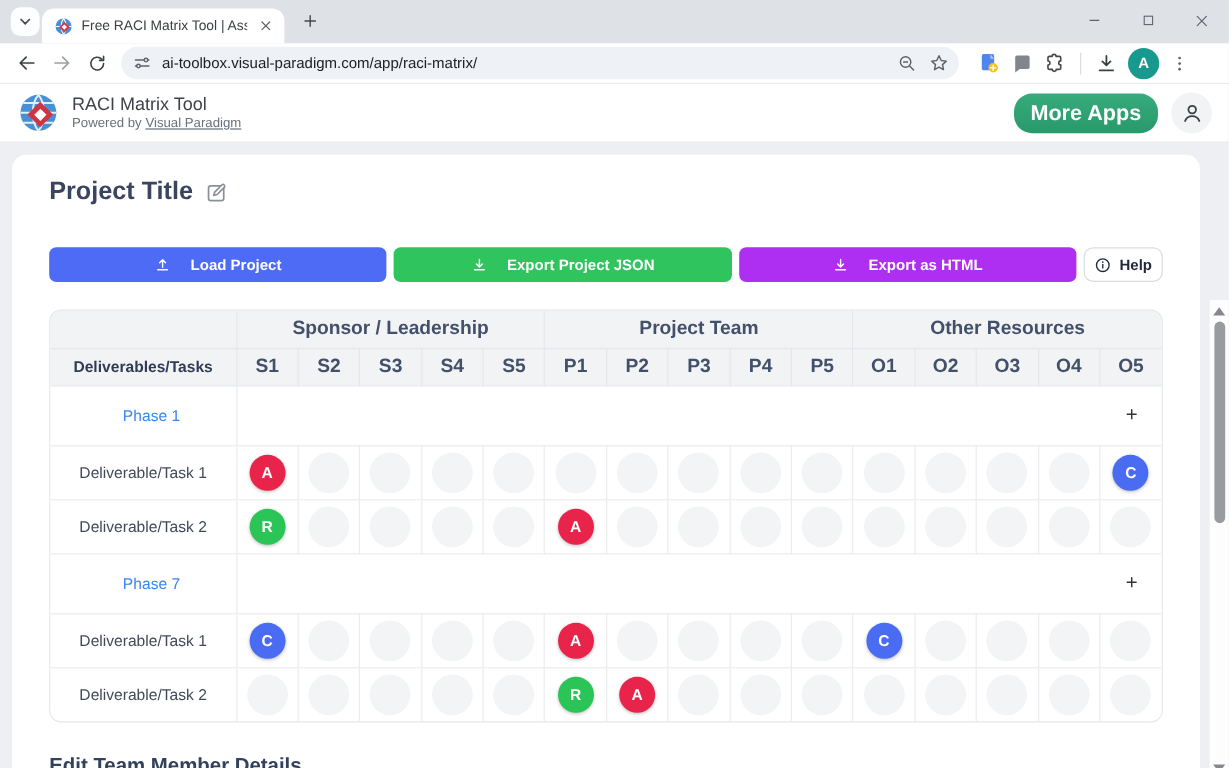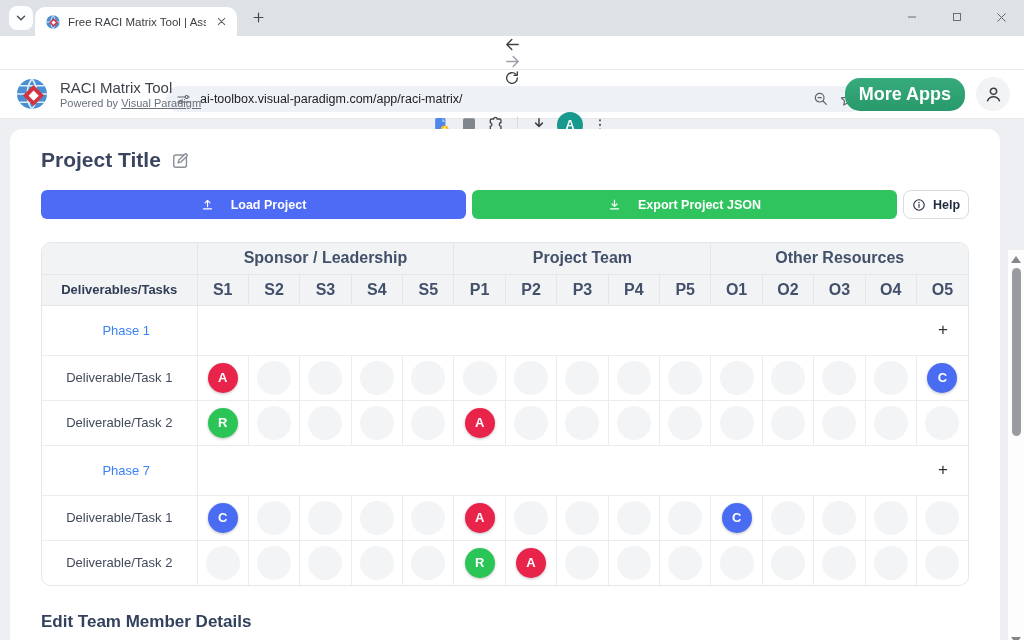--- a/index.html
+++ b/index.html
@@ -11,21 +11,21 @@
   .tab-search-btn { width:24px; height:24px; border-radius:8px; background:#fdfeff; margin:0 2px 6px 9px;
     display:flex; align-items:center; justify-content:center; }
   .tab { height:29px; width:202px; background:#fff; border-radius:10px 10px 0 0; display:flex; align-items:center;
     padding:0 8px 0 10px; gap:7px; }
   .tab-title { flex:1; font-size:11.5px; color:#3c4043; white-space:nowrap; overflow:hidden; }
   .tab-close { width:16px; height:16px; display:flex; align-items:center; justify-content:center; border-radius:50%; }
   .new-tab-btn { width:26px; height:26px; margin:0 0 6px 8px; display:flex; align-items:center; justify-content:center; border-radius:50%; }
   .win-controls { position:absolute; right:0; top:0; height:34px; display:flex; }
   .win-btn { width:45px; height:100%; display:flex; align-items:center; justify-content:center; }
 
-  .toolbar { height:34px; background:#fff; display:flex; align-items:center; padding:0 8px; border-bottom:1px solid #e8eaed;flex-direction:column; }
+  .toolbar { height:34px; background:#fff; display:flex; align-items:center; padding:0 8px; border-bottom:1px solid #e8eaed; }
   .nav-btn { width:29px; height:29px; display:flex; align-items:center; justify-content:center; border-radius:50%; }
   .addressbar { width:698px; height:27px; background:#eef1f5; border-radius:14px; display:flex; align-items:center;
     padding:0 4px 0 10px; margin-left:6px; }
   .url-text { font-size:12.5px; color:#202124; margin-left:9px; flex:1; white-space:nowrap; overflow:hidden; }
   .pill-icon { width:26px; height:26px; display:flex; align-items:center; justify-content:center; }
   .chrome-actions { display:flex; align-items:center; margin-left:16px; gap:9px; }
   .divider-v { width:1px; height:18px; background:#dadce0; margin:0 3px; }
   .avatar { width:26px; height:26px; border-radius:50%; background:#17998e; color:#fff; font-size:12.5px; font-weight:bold;
     display:flex; align-items:center; justify-content:center; }
 
@@ -40,21 +40,21 @@
     padding:6px 14px; border-radius:15px; border:none; }
   .profile-btn { width:34px; height:34px; border-radius:50%; background:#f1f3f4; display:flex; align-items:center; justify-content:center; }
 
   
   .page { height:519px; position:relative; }
   .card { margin:10px 24px 0 10px; background:#fff; border-radius:12px; padding:19px 31px 50px 31px; min-height:560px; }
   .page-title-row { display:flex; align-items:center; gap:10px; }
   .page-title { font-size:21px; font-weight:bold; color:#3a4660; }
   .edit-icon-btn { display:flex; align-items:center; }
 
-  .btn-row { display:flex; gap:6px; margin-top:18px; align-items:center; }
+  .btn-row { display:flex; gap:6px; margin-top:34px; align-items:center; }
   .btn { height:29px; border:none; border-radius:6px; color:#fff; font-size:12.5px; font-weight:600;
     display:flex; align-items:center; justify-content:center; gap:17px; font-family:inherit; }
   .btn-load { flex:1; background:#4d6bf5; }
   .btn-json { flex:1; background:#2fc45e; }
   .btn-html { flex:1; background:#ae2ef2; }
   .btn-help { width:66px; background:#fff; border:1px solid #d8dce1; color:#1f2a3c; border-radius:8px; gap:7px; font-weight:600; }
 
   .matrix-wrap { border:1px solid #e3e6ea; border-radius:10px; overflow:hidden; margin-top:23px; }
   table { width:100%; border-collapse:collapse; table-layout:fixed; }
   thead th { background:#f2f3f5; font-size:16px; font-weight:bold; color:#43506a; height:31px;
@@ -251,20 +251,27 @@
           </svg>
         <span>Load Project</span>
       </button>
       <button class="btn btn-json">
         <svg width="13" height="13" viewBox="0 0 24 24">
             <path d="M12 4v11M7.5 11l4.5 4.5L16.5 11" fill="none" stroke="#fff" stroke-width="2.2" stroke-linecap="round" stroke-linejoin="round"></path>
             <path d="M4.5 20h15" stroke="#fff" stroke-width="2.2" stroke-linecap="round"></path>
           </svg>
         <span>Export Project JSON</span>
       </button>
+      <button class="btn btn-html">
+        <svg width="13" height="13" viewBox="0 0 24 24">
+            <path d="M12 4v11M7.5 11l4.5 4.5L16.5 11" fill="none" stroke="#fff" stroke-width="2.2" stroke-linecap="round" stroke-linejoin="round"></path>
+            <path d="M4.5 20h15" stroke="#fff" stroke-width="2.2" stroke-linecap="round"></path>
+          </svg>
+        <span>Export as HTML</span>
+      </button>
       <button class="btn btn-help">
         <svg width="14" height="14" viewBox="0 0 24 24">
             <circle cx="12" cy="12" r="9" fill="none" stroke="#1f2a3c" stroke-width="1.9"></circle>
             <path d="M12 11v5" stroke="#1f2a3c" stroke-width="1.9" stroke-linecap="round"></path>
             <circle cx="12" cy="7.6" r="1.2" fill="#1f2a3c"></circle>
           </svg>
         <span>Help</span>
       </button>
     </div>
 

